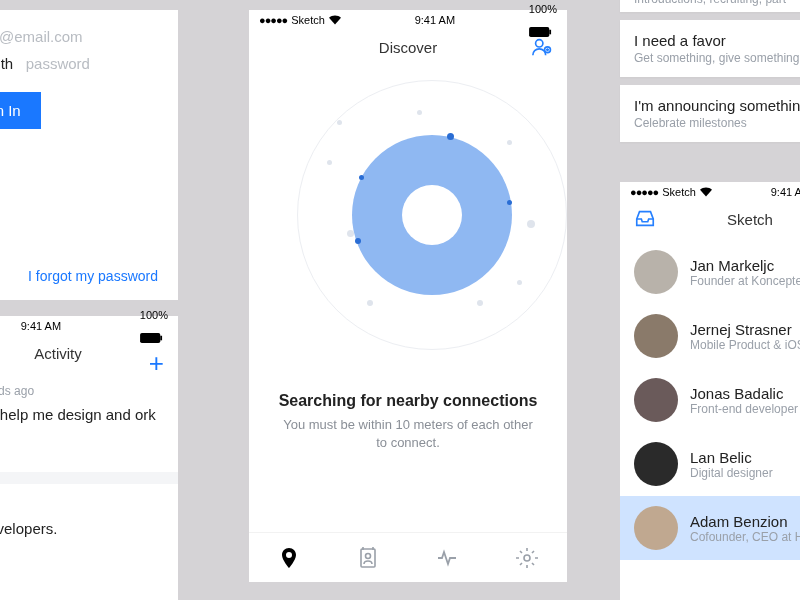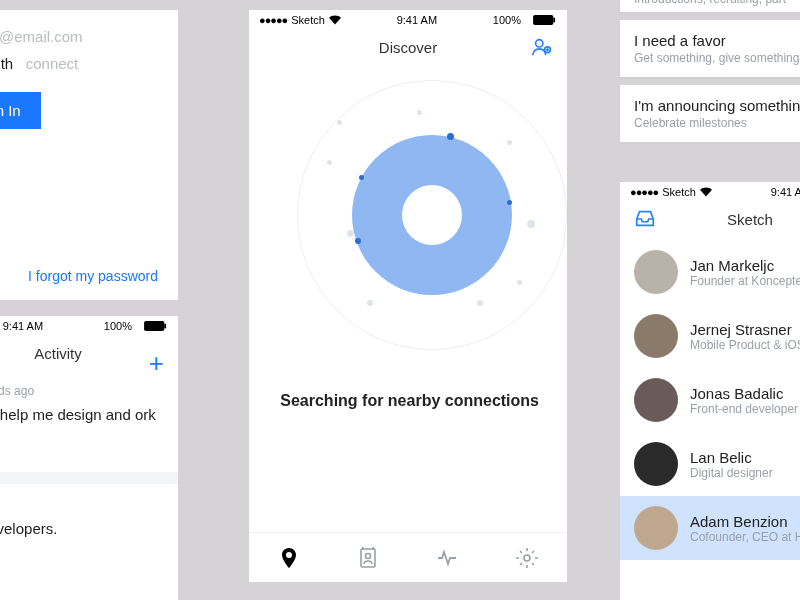--- a/index.html
+++ b/index.html
@@ -13,21 +13,21 @@
   background: #fff;
   display: flex; flex-direction: column;
 }
 .statusbar {
   height: 20px; display: flex; align-items: center; justify-content: space-between;
   padding: 0 10px; font-size: 11px; font-weight: 500; color: #000;
 }
 .statusbar .left { display: flex; align-items: center; gap: 4px; }
 .dots { letter-spacing: -1px; }
 .wifi { width: 12px; height: 10px; }
-.batt { display: flex; align-items: center; gap: 12px; }
+.batt { display: flex; gap: 12px; flex-direction: column; }
 .batt svg { width: 24px; height: 11px; }
 
 .navbar { height: 34px; display: flex; align-items: center; justify-content: center; position: relative; }
 .navbar .title { font-size: 15px; font-weight: 400; color: #333; }
 .navbar .right-icon { position: absolute; right: 14px; top: 6px; color: #2680ff; }
 .navbar .left-icon { position: absolute; left: 14px; top: 6px; color: #2680ff; }
 
 .radar-wrap { flex: 1; display: flex; flex-direction: column; align-items: flex-end; padding-top: 16px; }
 .radar { width: 270px; height: 270px; position: relative; }
 .radar .outer-ring { position:absolute; inset:0; border:1px solid #eceef2; border-radius:50%; }
@@ -128,20 +128,21 @@
       <div class="spk" style="left:40px;top:40px;width:5px;height:5px"></div>
       <div class="donut"></div>
       <div class="hole"></div>
       <div class="dot" style="left:58px;top:158px"></div>
       <div class="dot" style="left:62px;top:95px;width:5px;height:5px"></div>
       <div class="dot" style="left:150px;top:53px;width:7px;height:7px"></div>
       <div class="dot" style="left:210px;top:120px;width:5px;height:5px"></div>
     </div>
     <div class="search-text">
       <h3>Searching for nearby connections</h3>
+      <p>You must be within 10 meters of each other to connect.</p>
     </div>
   </div>
   <div class="tabbar">
     <span class="tab active">
       <svg viewBox="0 0 24 24" fill="currentColor">
           <path d="M12 2C8 2 5 5 5 9c0 5 7 13 7 13s7-8 7-13c0-4-3-7-7-7zm0 10a3 3 0 110-6 3 3 0 010 6z"></path>
         </svg>
     </span>
     <span class="tab">
       <svg viewBox="0 0 24 24" fill="none" stroke="currentColor" stroke-width="1.6">
@@ -164,21 +165,21 @@
     </span>
   </div>
 </div>
 
 <div class="card-signin">
   <div class="fields">
     <div class="field">myreal@email.com</div>
     <div class="field">
       <span style="color:#222">cted with</span>
       &nbsp;
-      <span>connect</span>
+      <span>password</span>
     </div>
     <div class="btn">Sign In</div>
   </div>
   <div class="forgot">I forgot my password</div>
 </div>
 
 <div class="card-activity">
   <div class="statusbar">
     <div class="left"></div>
     <span>9:41 AM</span>

